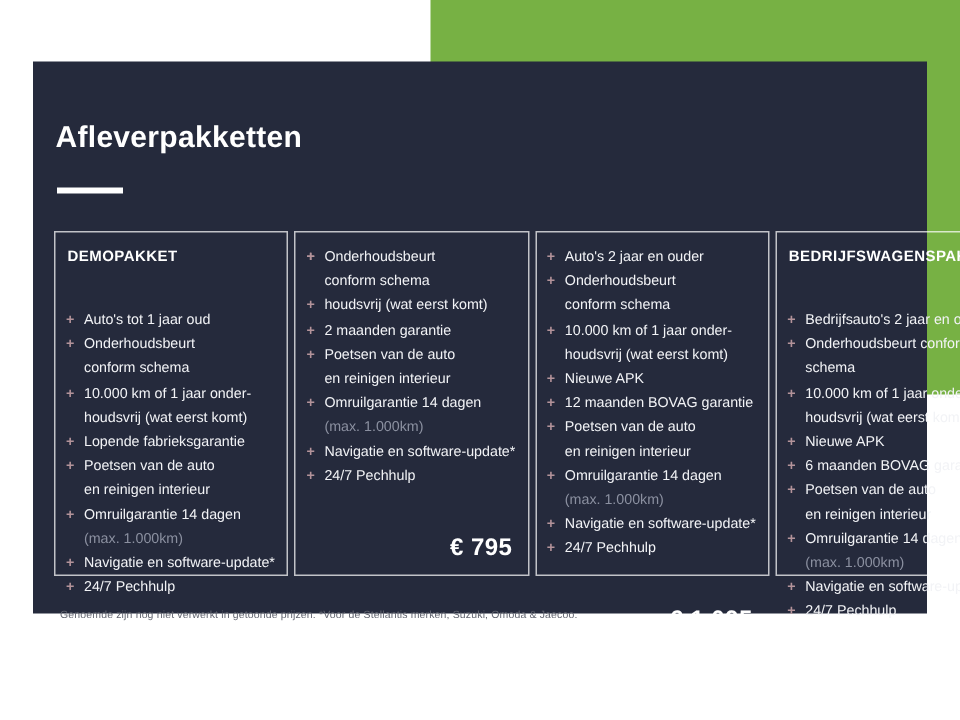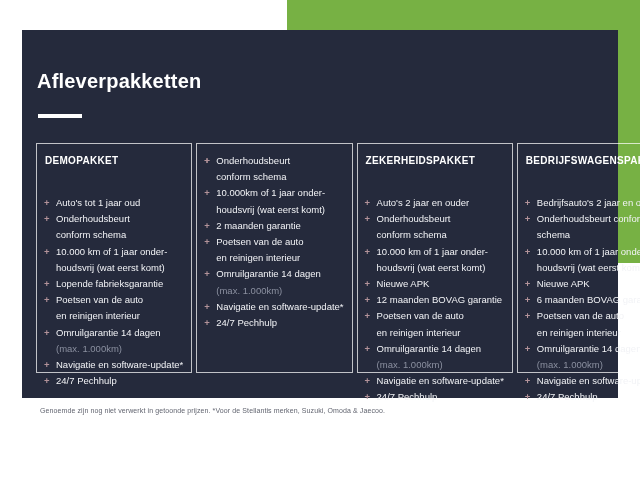--- a/index.html
+++ b/index.html
@@ -11,21 +11,21 @@
     overflow: hidden;
   }
   .green-corner {
     position: absolute;
     left: 287px; top: 0;
     width: 353px; height: 263px;
     background: #77b144;
   }
   .panel {
     position: absolute;
-    left: 22px; top: 30px;
+    left: 22px; top: 41px;
     width: 596px; height: 368px;
     background: #252a3c;
     color: #ffffff;
   }
   .page-title {
     margin: 40px 0 0 15px;
     font-size: 20px;
     font-weight: bold;
     letter-spacing: 0.2px;
   }
@@ -146,21 +146,20 @@
           <div class="item">
             <span class="bullet">+</span>
           </div>
           <div class="item">
             <span class="bullet">+</span>
             <div class="line">Onderhoudsbeurt</div>
             <div class="line">conform schema</div>
           </div>
           <div class="item">
             <span class="bullet">+</span>
-            <div class="line">10.000km of 1 jaar onder-</div>
             <div class="line">houdsvrij (wat eerst komt)</div>
           </div>
           <div class="item">
             <span class="bullet">+</span>
             <div class="line">2 maanden garantie</div>
           </div>
           <div class="item">
             <span class="bullet">+</span>
             <div class="line">Poetsen van de auto</div>
             <div class="line">en reinigen interieur</div>
@@ -172,24 +171,24 @@
           </div>
           <div class="item">
             <span class="bullet">+</span>
             <div class="line">Navigatie en software-update*</div>
           </div>
           <div class="item">
             <span class="bullet">+</span>
             <div class="line">24/7 Pechhulp</div>
           </div>
         </div>
-  </div>
-
-  <div class="card">
-    <div class="card-title">ZEKERHEIDSPAKKET</div>
+    <div class="card-price">€ 795</div>
+  </div>
+
+  <div class="card">
     <div>
           <div class="item">
             <span class="bullet">+</span>
             <div class="line">Auto's 2 jaar en ouder</div>
           </div>
           <div class="item">
             <span class="bullet">+</span>
             <div class="line">Onderhoudsbeurt</div>
             <div class="line">conform schema</div>
           </div>

